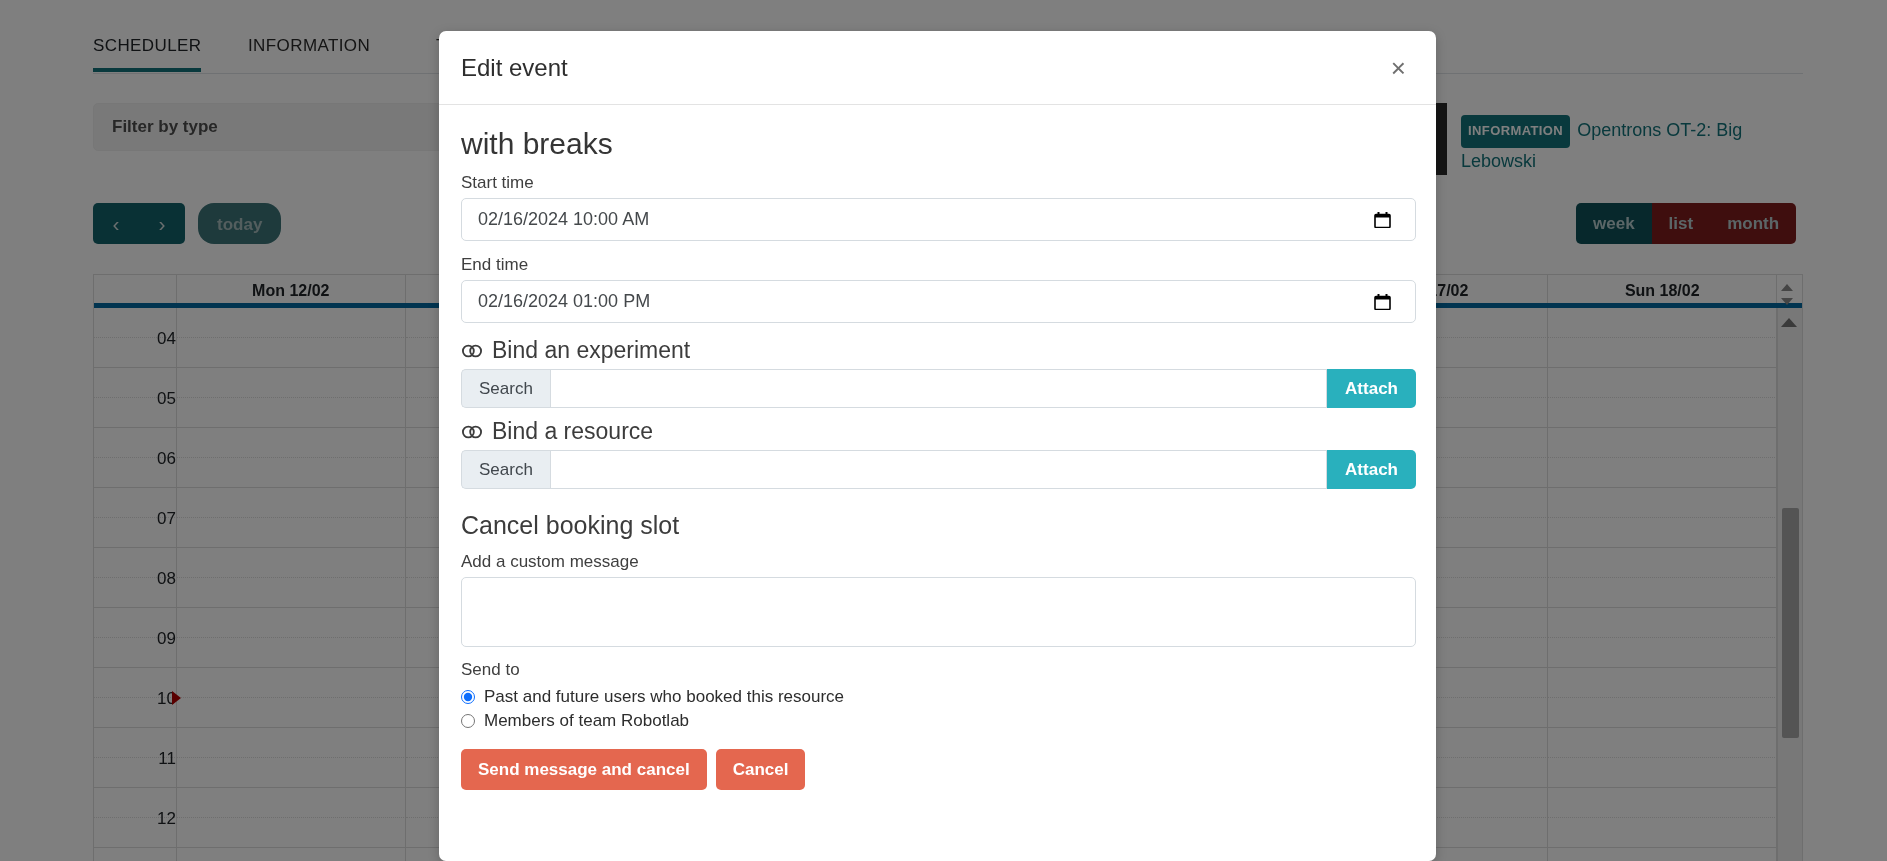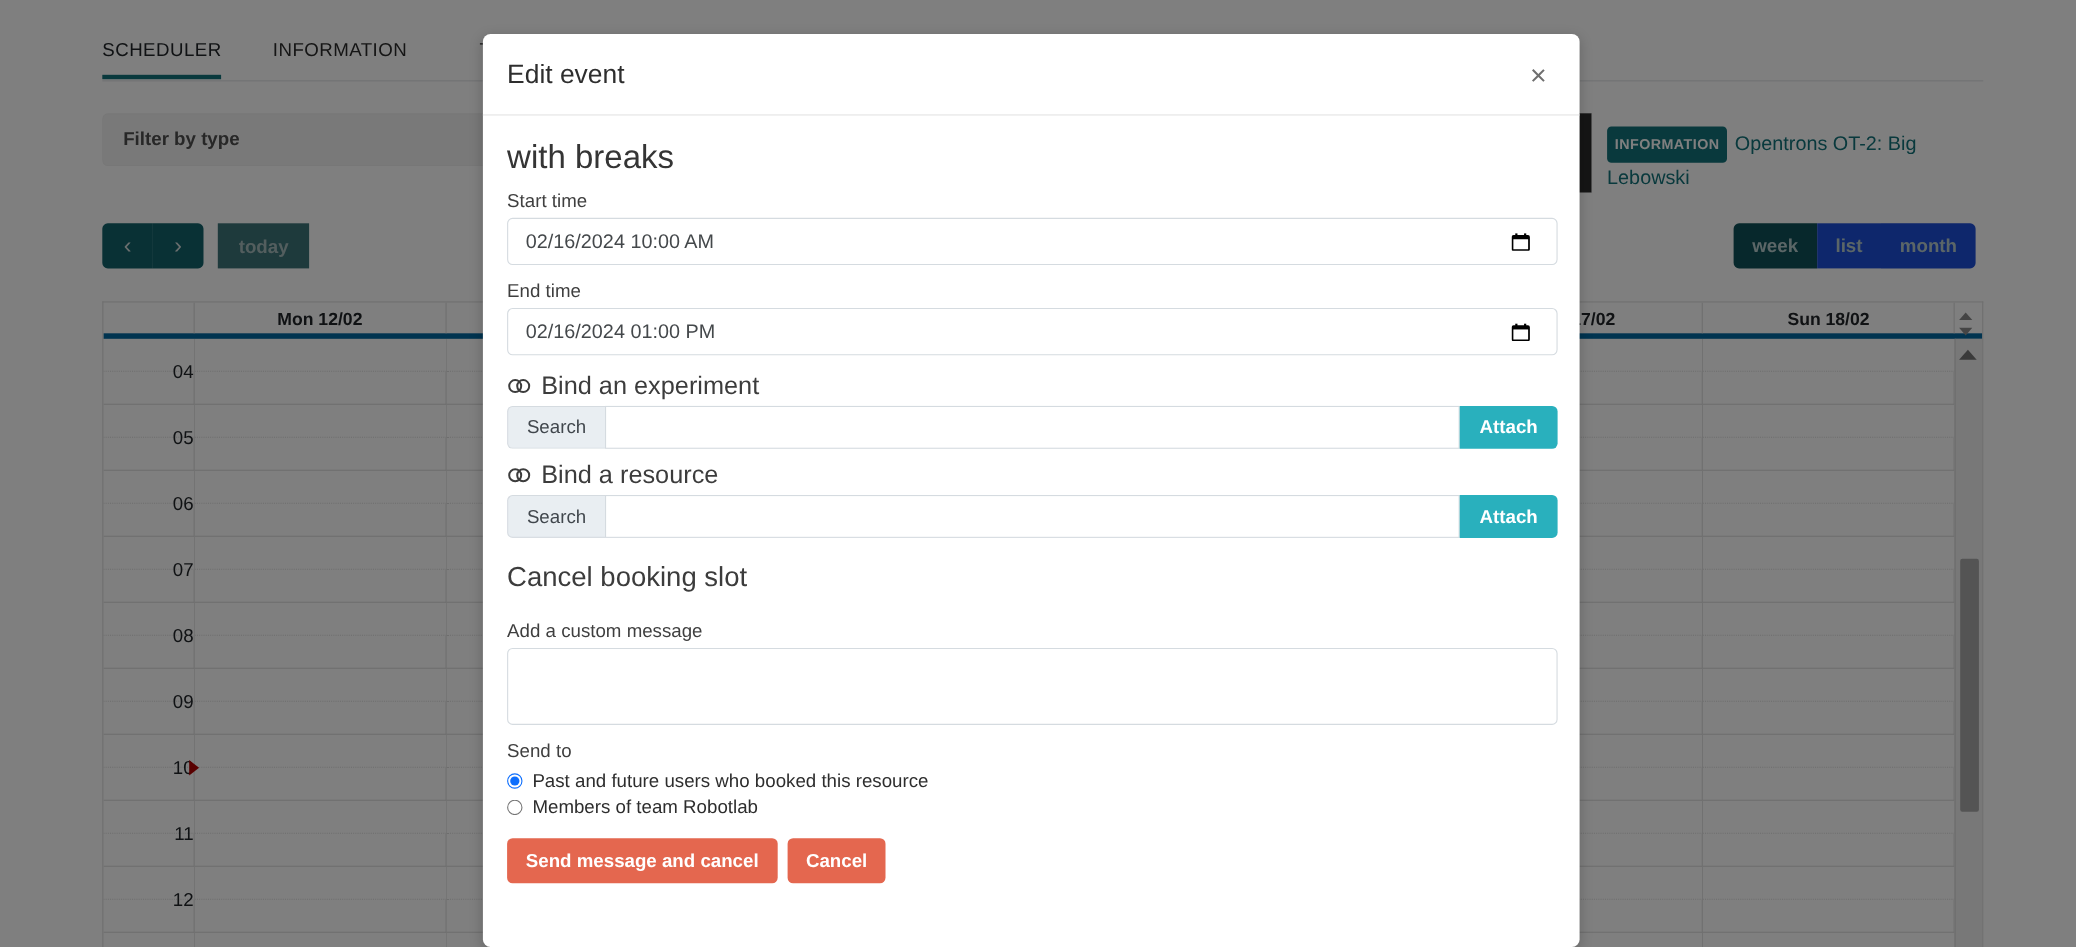--- a/index.html
+++ b/index.html
@@ -109,34 +109,34 @@
   }
   .cal-btn.arrow { width: 46px; font-size: 21px; }
   .cal-btn.left  { border-radius: 5px 0 0 5px; }
   .cal-btn.right { border-radius: 0 5px 5px 0; }
   .today-btn {
     position: absolute;
     top: 203px; left: 198px;
     background: #3d7479;
     color: #a7bcbd;
     border: none;
-    border-radius: 0;
+    border-radius: 16px;
     height: 41px;
     padding: 12px 19px;
     font-size: 17px;
     font-weight: bold;
     cursor: pointer;
   }
   .view-group {
     position: absolute;
     top: 203px; left: 1576px;
     display: flex;
   }
   .view-btn {
-    background: #1d4ed8;
+    background: #7f1d1d;
     color: #b7cdcf;
     border: none;
     height: 41px;
     padding: 0 17px;
     font-size: 17px;
     font-weight: bold;
     cursor: pointer;
   }
   .view-btn.active { background: #0f5158; }
   .view-btn:first-child { border-radius: 5px 0 0 5px; }
@@ -343,21 +343,21 @@
     font-size: 17px;
     font-weight: bold;
     padding: 0 18px;
     border-radius: 0 5px 5px 0;
     cursor: pointer;
   }
 
   .section-title {
     font-size: 25px;
     color: #3c3c3c;
-    margin: 22px 0 24px 0;
+    margin: 22px 0 12px 0;
     font-weight: normal;
   }
   .msg-area {
     width: 955px; height: 70px;
     border: 1px solid #d5dbe0;
     border-radius: 5px;
     resize: none;
     font-size: 16px;
     padding: 8px 10px;
     font-family: "Liberation Sans", sans-serif;

